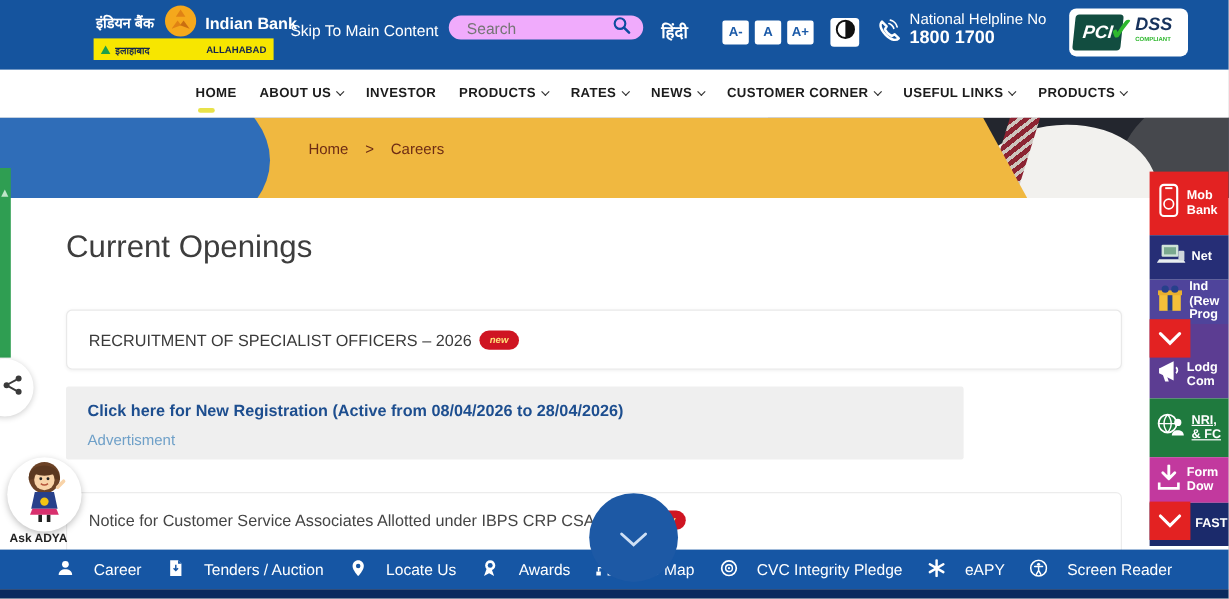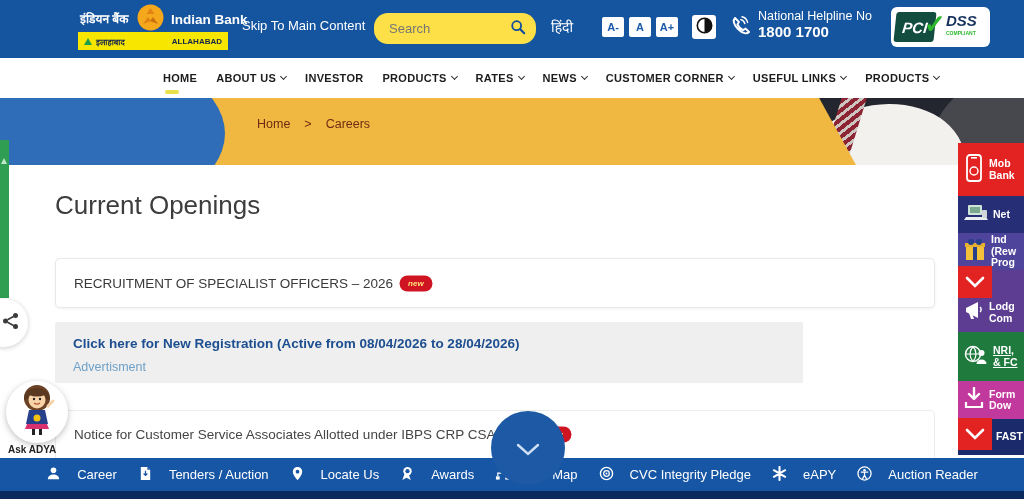--- a/index.html
+++ b/index.html
@@ -9,23 +9,23 @@
   
   .header { position:absolute; left:0; top:0; width:1024px; height:58px; background:#15549e; z-index:10; }
   .logo-hi { position:absolute; left:80px; top:10px; color:#fff; font-size:12px; font-weight:bold; }
   .logo-mark { position:absolute; left:137px; top:4px; width:27px; height:27px; }
   .logo-en { position:absolute; left:171px; top:12px; color:#fff; font-size:13.5px; font-weight:bold; }
   .logo-strip { position:absolute; left:78px; top:32px; width:150px; height:18px; background:#f7e600; display:flex; align-items:center; padding:0 6px; }
   .logo-strip .tri { width:0; height:0; border-left:4px solid transparent; border-right:4px solid transparent; border-bottom:7px solid #1d9e4a; margin-right:4px; }
   .logo-strip .hi { font-size:8px; font-weight:bold; color:#14254c; flex:1; }
   .logo-strip .en { font-size:8px; font-weight:bold; color:#14254c; }
   .skip-link { position:absolute; left:242px; top:18px; color:#fff; font-size:13px; }
-  .search-pill { position:absolute; left:374px; top:13px; width:162px; height:31px; background:#fde047; border-radius:14px; display:flex; align-items:center; padding:0 10px 0 15px; }
+  .search-pill { position:absolute; left:374px; top:13px; width:162px; height:20px; background:#f0abfc; border-radius:14px; display:flex; align-items:center; padding:0 10px 0 15px; }
   .search-pill input { border:none; outline:none; background:transparent; flex:1; font-size:13px; color:#444; font-family:"Liberation Sans", sans-serif; width:110px; }
-  .lang { position:absolute; left:551px; top:17px; color:#fff; font-size:14px; font-weight:normal; }
+  .lang { position:absolute; left:551px; top:17px; color:#fff; font-size:14px; font-weight:bold; }
   .acc-btn { position:absolute; top:17px; width:22px; height:20px; background:#fff; border-radius:2px; color:#1b5aa8; font-size:11px; font-weight:bold; display:flex; align-items:center; justify-content:center; cursor:pointer; }
   .contrast-box { position:absolute; left:692px; top:15px; width:24px; height:24px; background:#fff; border-radius:3px; display:flex; align-items:center; justify-content:center; }
   .phone-ico { position:absolute; left:728px; top:14px; }
   .helpline { position:absolute; left:758px; top:9px; width:122px; text-align:left; color:#fff; }
   .helpline .l1 { font-size:12.5px; }
   .helpline .l2 { font-size:15px; font-weight:bold; }
   .pci { position:absolute; left:891px; top:7px; width:99px; height:40px; background:#fff; border-radius:6px; }
   .pci .green { position:absolute; left:4px; top:5px; width:40px; height:30px; background:#124d40; border-radius:3px; transform:skewX(-6deg); color:#fff; font-weight:bold; font-style:italic; font-size:15px; display:flex; align-items:center; justify-content:center; }
   .pci .check { position:absolute; left:33px; top:2px; color:#2eb82e; font-size:26px; font-weight:bold; }
   .pci .dss { position:absolute; left:55px; top:5px; color:#16325c; font-weight:bold; font-style:italic; font-size:15px; }
@@ -402,18 +402,18 @@
             <path d="M8 1v14M2 4.5l12 7M14 4.5l-12 7" stroke="#fff" stroke-width="2.2" stroke-linecap="round"></path>
           </svg></span>
       <span>eAPY</span>
     </div>
     <div class="f-item">
       <span><svg width="15" height="15" viewBox="0 0 16 16">
             <circle cx="8" cy="8" r="7" fill="none" stroke="#fff" stroke-width="1.4"></circle>
             <circle cx="8" cy="4.5" r="1.4" fill="#fff"></circle>
             <path d="M4.5 6.5h7M8 6.5v3.5M8 10l-2 3.5M8 10l2 3.5" stroke="#fff" stroke-width="1.3" stroke-linecap="round" fill="none"></path>
           </svg></span>
-      <span>Auction Reader</span>
+      <span>Screen Reader</span>
     </div>
   </div>
   <div class="footer-strip"></div>
 
 </div>
 
 </body></html>

